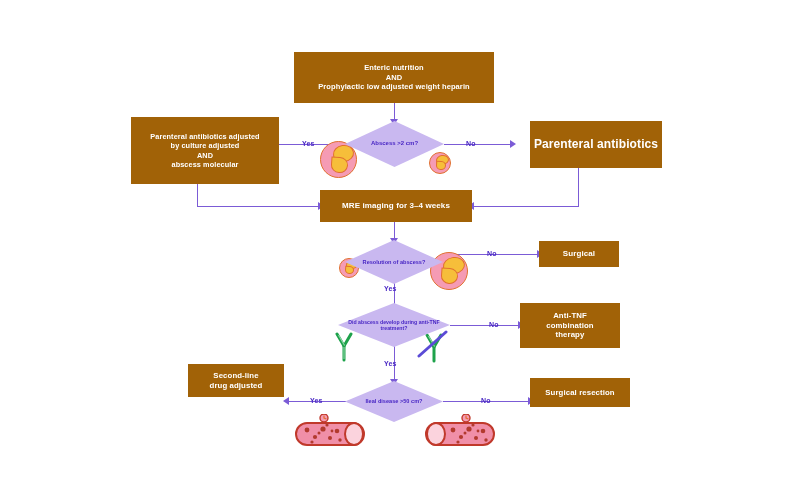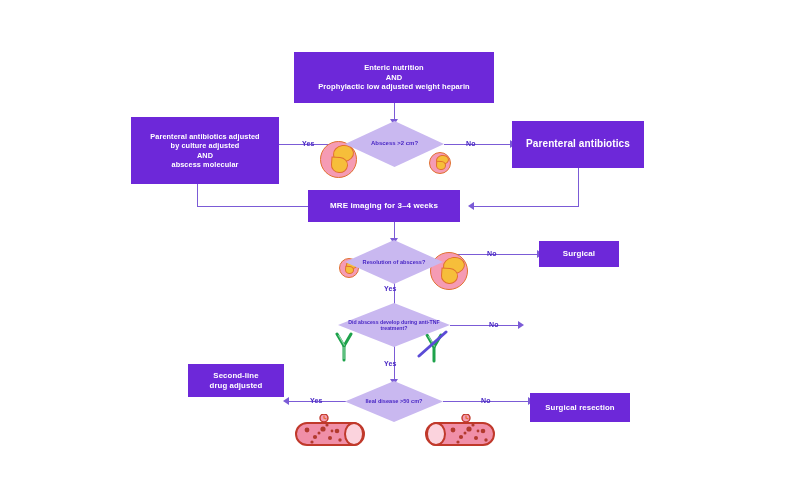--- a/index.html
+++ b/index.html
@@ -19,21 +19,21 @@
   }
   .node {
     position: absolute;
     box-sizing: border-box;
     display: flex;
     align-items: center;
     justify-content: center;
     text-align: center;
   }
   .proc {
-    background: #6d28d9;
+    background: #a16207;
     color: #ffffff;
     font-weight: bold;
     line-height: 1.28;
     letter-spacing: 0.1px;
   }
   .proc span { display: block; }
   .diamond {
     color: #4826C4;
     font-weight: bold;
     line-height: 1.2;
@@ -242,27 +242,27 @@
 
   <div class="node proc" style="left:131px; top:117px; width:148px; height:67px; font-size:7.3px;">
     <div>
       <span>Parenteral antibiotics adjusted</span>
       <span>by culture adjusted</span>
       <span>AND</span>
       <span>abscess molecular</span>
     </div>
   </div>
 
-  <div class="node proc" style="left:512px; top:121px; width:132px; height:47px; font-size:10px;">
+  <div class="node proc" style="left:530px; top:121px; width:132px; height:47px; font-size:12px;">
     <div>
       <span>Parenteral antibiotics</span>
     </div>
   </div>
 
-  <div class="node proc" style="left:308px; top:190px; width:152px; height:32px; font-size:8px;">
+  <div class="node proc" style="left:320px; top:190px; width:152px; height:32px; font-size:8px;">
     <div>
       <span>MRE imaging for 3–4 weeks</span>
     </div>
   </div>
 
   <div class="node diamond" style="left:345px; top:240px; width:98px; height:44px; font-size:5.6px;">
     <div class="dshape"></div>
     <div class="dtext">
       <span>Resolution of</span>
       <span>abscess?</span>
@@ -283,38 +283,45 @@
     <div class="dtext">
       <span>Did abscess</span>
       <span>develop during anti-TNF</span>
       <span>treatment?</span>
     </div>
   </div>
 
   <div class="edge-label" style="left:489px; top:321px;">No</div>
   <div class="edge-label" style="left:384px; top:360px;">Yes</div>
 
+  <div class="node proc" style="left:520px; top:303px; width:100px; height:45px; font-size:7.8px;">
+    <div>
+      <span>Anti-TNF</span>
+      <span>combination</span>
+      <span>therapy</span>
+    </div>
+  </div>
 
   <div class="node diamond" style="left:345px; top:381px; width:98px; height:41px; font-size:5.6px;">
     <div class="dshape"></div>
     <div class="dtext">
       <span>Ileal disease</span>
       <span>&gt;50 cm?</span>
     </div>
   </div>
 
   <div class="edge-label" style="left:310px; top:397px;">Yes</div>
   <div class="edge-label" style="left:481px; top:397px;">No</div>
 
   <div class="node proc" style="left:188px; top:364px; width:96px; height:33px; font-size:7.8px;">
     <div>
       <span>Second-line</span>
       <span>drug adjusted</span>
     </div>
   </div>
 
-  <div class="node proc" style="left:530px; top:393px; width:100px; height:29px; font-size:7.8px;">
+  <div class="node proc" style="left:530px; top:378px; width:100px; height:29px; font-size:7.8px;">
     <div>
       <span>Surgical resection</span>
     </div>
   </div>
 
 </div>
 
 </body></html>

